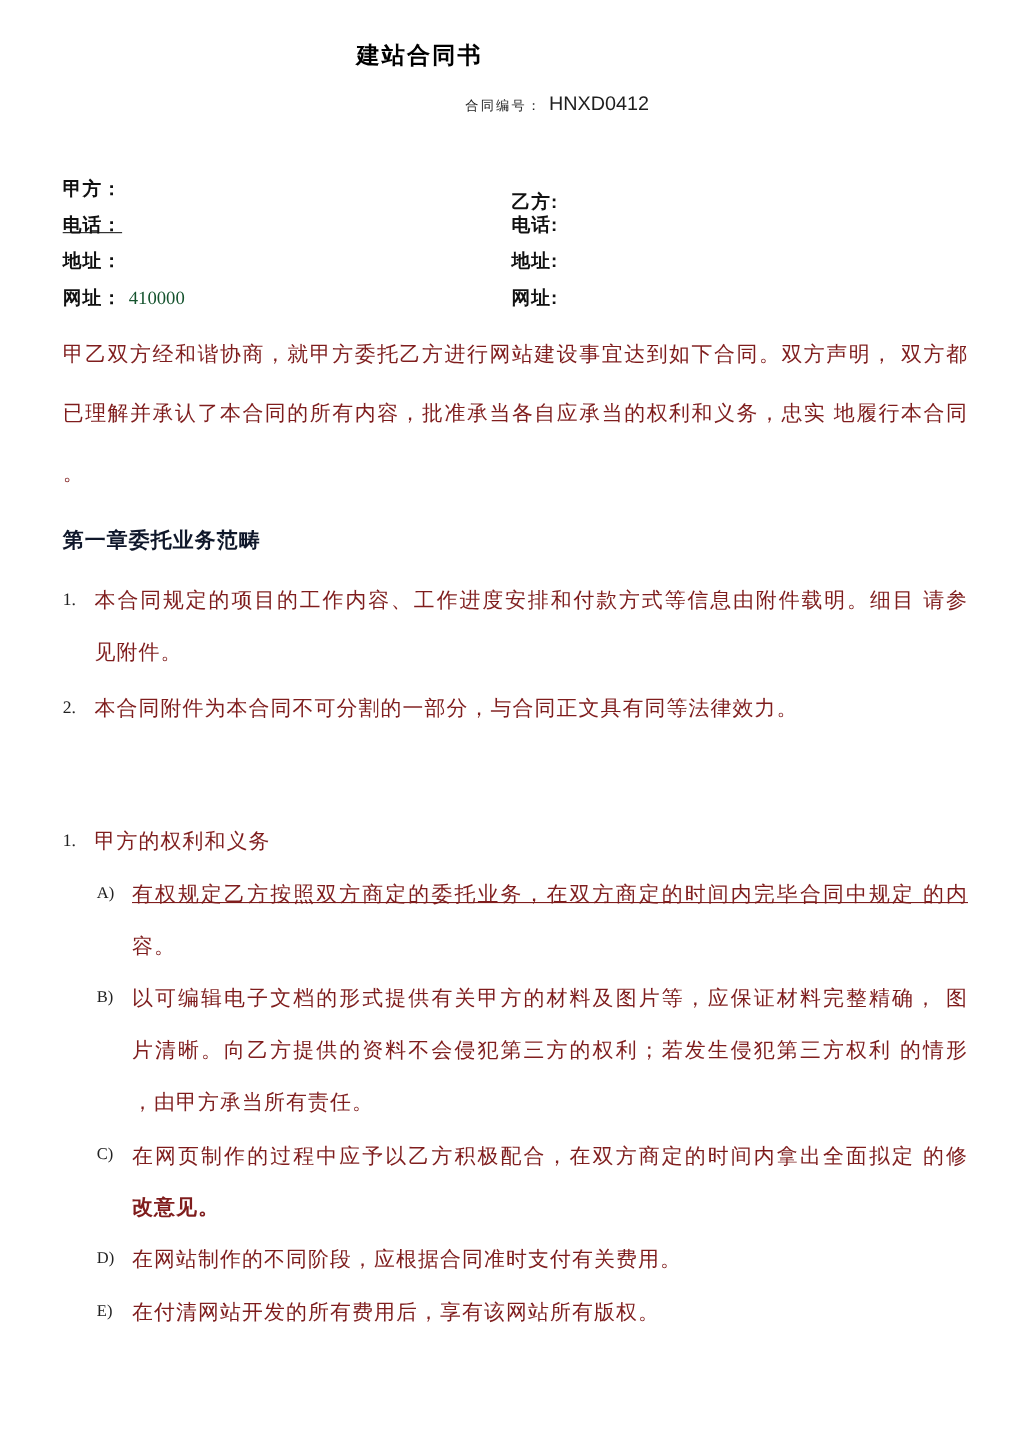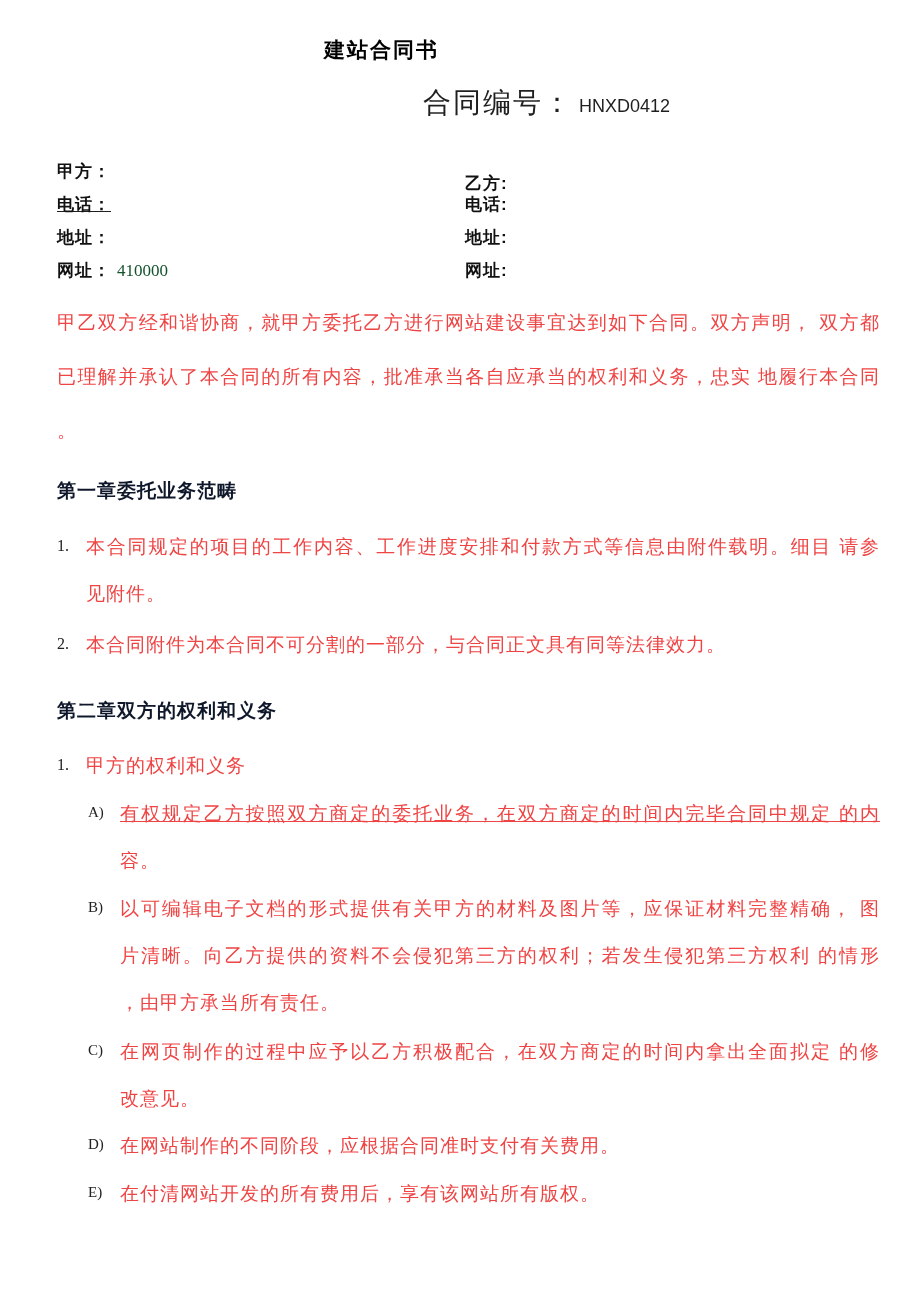--- a/index.html
+++ b/index.html
@@ -12,38 +12,38 @@
     font-family:"Liberation Sans","DejaVu Sans",sans-serif;
     color:#1f1f1f;
     border-radius:12px;
   }
   .abs{position:absolute;white-space:nowrap;}
   .cjk{
     font-family:"Liberation Sans","DejaVu Sans",sans-serif;
     font-size:19px;
     line-height:26px;
     letter-spacing:1px;
-    color:#ef4444;
+    color:#7f1d1d;
   }
   .jline{
     white-space:normal;
     text-align:justify;
     text-align-last:justify;
     -moz-text-align-last:justify;
     overflow:hidden;
     height:26px;
   }
   .doc-title{
     margin:0;
     font-size:21px;
     font-weight:700;
     letter-spacing:2px;
     color:#000000;
   }
-  .contract-label{font-size:28px;letter-spacing:2px;color:#1f1f1f;text-align:center;}
+  .contract-label{font-size:12px;letter-spacing:2px;color:#1f1f1f;text-align:center;}
   .contract-value{
     font-family:"Liberation Sans","DejaVu Sans",sans-serif;
     font-size:18px;
     color:#1f1f1f;
     margin-left:6px;
   }
   .plabel{
     font-size:17px;
     font-weight:700;
     letter-spacing:1px;
@@ -122,21 +122,20 @@
     <span class="abs marker-num" style="left:57px;top:537px;">1.</span>
     <div class="abs cjk jline" style="left:86px;top:534px;width:794px;">本合同规定的项目的工作内容、工作进度安排和付款方式等信息由附件载明。细目 请参</div>
     <div class="abs cjk" style="left:86px;top:581px;">见附件。</div>
   </div>
 
   <div>
     <span class="abs marker-num" style="left:57px;top:635px;">2.</span>
     <div class="abs cjk" style="left:86px;top:632px;">本合同附件为本合同不可分割的一部分，与合同正文具有同等法律效力。</div>
   </div>
 
-  <div class="abs heading" style="left:57px;top:698px;">第二章双方的权利和义务</div>
 
   <div>
     <span class="abs marker-num" style="left:57px;top:756px;">1.</span>
     <div class="abs cjk" style="left:86px;top:753px;">甲方的权利和义务</div>
   </div>
 
   <div>
     <span class="abs marker-letter" style="left:88px;top:804px;">A)</span>
     <div class="abs cjk jline" style="left:120px;top:801px;width:760px;text-decoration:underline;">有权规定乙方按照双方商定的委托业务，在双方商定的时间内完毕合同中规定 的内</div>
     <div class="abs cjk" style="left:120px;top:848px;">容。</div>
@@ -145,21 +144,21 @@
   <div>
     <span class="abs marker-letter" style="left:88px;top:899px;">B)</span>
     <div class="abs cjk jline" style="left:120px;top:896px;width:760px;">以可编辑电子文档的形式提供有关甲方的材料及图片等，应保证材料完整精确， 图</div>
     <div class="abs cjk jline" style="left:120px;top:943px;width:760px;">片清晰。向乙方提供的资料不会侵犯第三方的权利；若发生侵犯第三方权利 的情形</div>
     <div class="abs cjk" style="left:120px;top:990px;">，由甲方承当所有责任。</div>
   </div>
 
   <div>
     <span class="abs marker-letter" style="left:88px;top:1042px;">C)</span>
     <div class="abs cjk jline" style="left:120px;top:1039px;width:760px;">在网页制作的过程中应予以乙方积极配合，在双方商定的时间内拿出全面拟定 的修</div>
-    <div class="abs cjk" style="left:120px;top:1086px;">改意见。</div>
+    <div class="abs cjk" style="left:120px;top:1086px;font-weight:bold;">改意见。</div>
   </div>
 
   <div>
     <span class="abs marker-letter" style="left:88px;top:1136px;">D)</span>
     <div class="abs cjk" style="left:120px;top:1133px;">在网站制作的不同阶段，应根据合同准时支付有关费用。</div>
   </div>
 
   <div>
     <span class="abs marker-letter" style="left:88px;top:1184px;">E)</span>
     <div class="abs cjk" style="left:120px;top:1181px;">在付清网站开发的所有费用后，享有该网站所有版权。</div>

